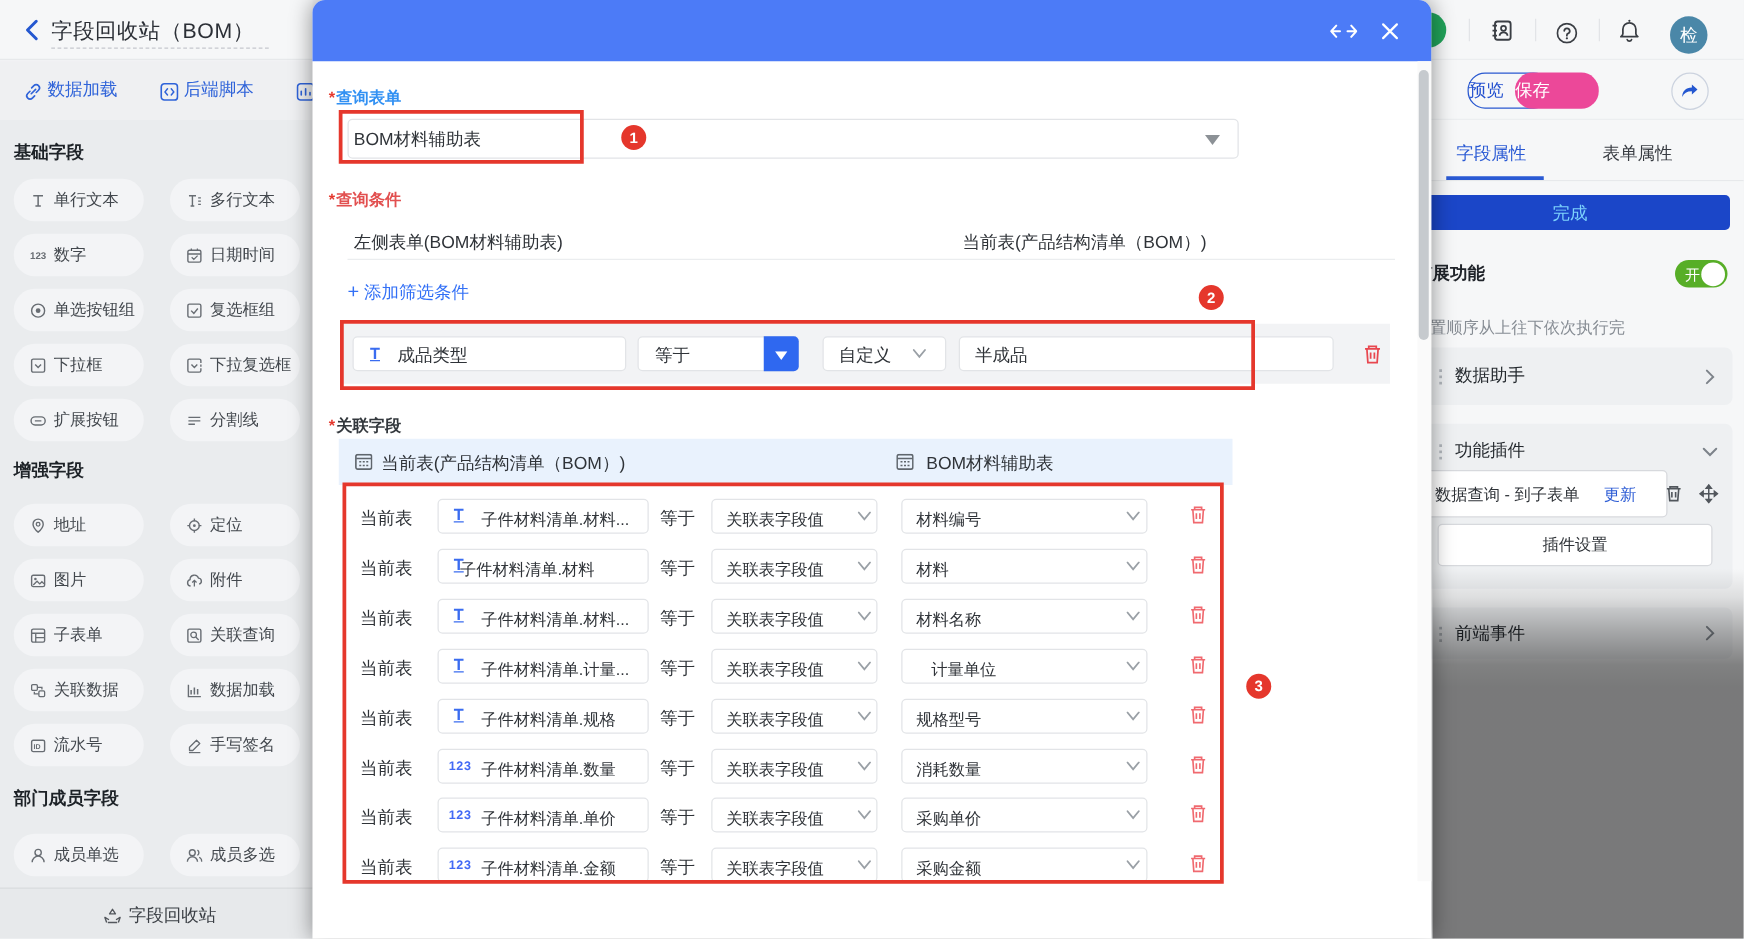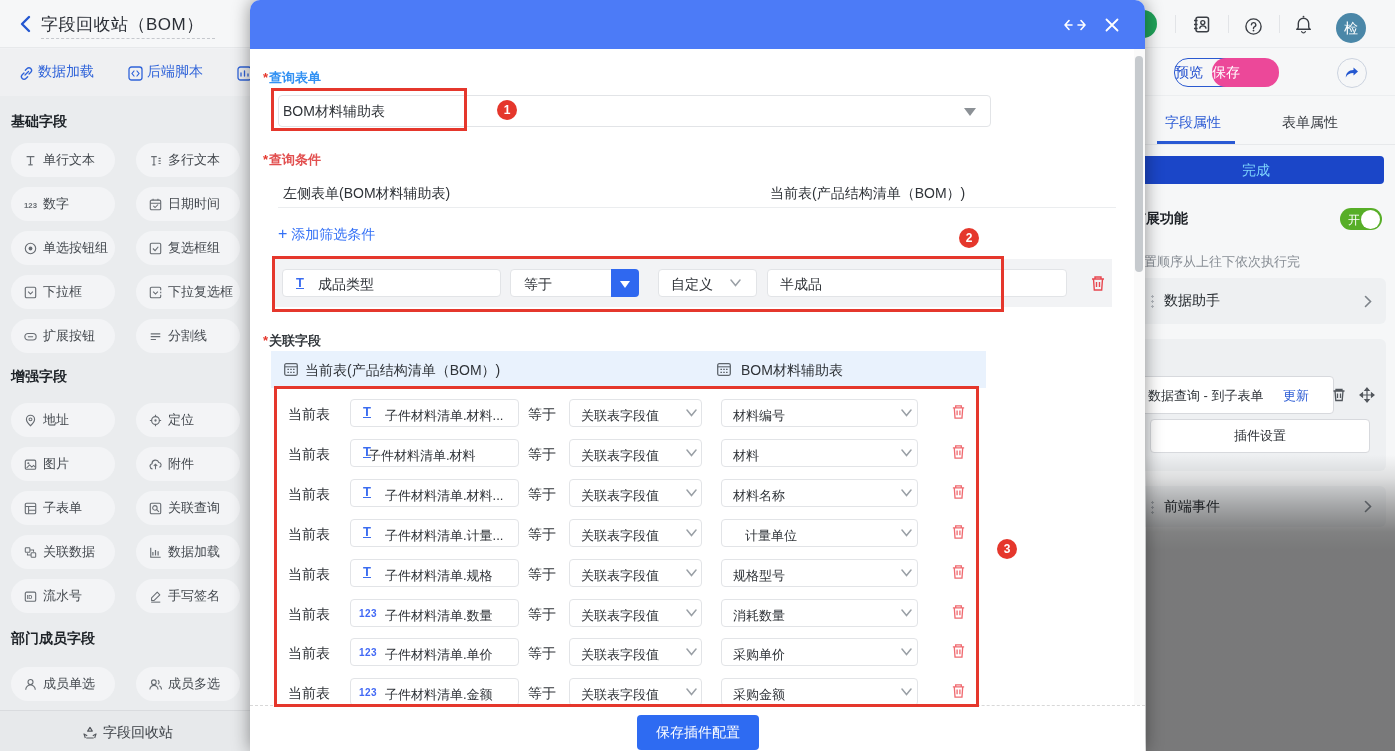--- a/index.html
+++ b/index.html
@@ -220,20 +220,27 @@
 <div class="abs" style="left:1361px;top:209.5px;width:19px;height:19px;border-radius:50%;background:#fff;"></div>
 <div class="abs" style="left:1131px;top:253px;font-size:13px;color:#878d94;">设置顺序从上往下依次执行完</div>
 <div class="abs card cardrow" style="top:278px;height:46px;">
     <div class="dots"></div>
     <div class="ctext">数据助手</div>
     <svg class="chev" viewBox="0 0 8 13">
       <path d="M1.5 1.5 L6.5 6.5 L1.5 11.5" stroke="#7d838a" stroke-width="1.6" fill="none" stroke-linecap="round"></path>
     </svg>
   </div>
 <div class="abs card" style="top:339px;height:132px;">
+  <div class="cardrow" style="height:38px;padding-top:6px;">
+      <div class="dots"></div>
+      <div class="ctext">功能插件</div>
+      <svg class="chev" style="transform:rotate(90deg);" viewBox="0 0 8 13">
+        <path d="M1.5 1.5 L6.5 6.5 L1.5 11.5" stroke="#7d838a" stroke-width="1.6" fill="none" stroke-linecap="round"></path>
+      </svg>
+    </div>
   <div class="abs" style="left:10px;top:37px;width:196px;height:38px;background:#fff;border:1px solid #d7d9dd;border-radius:4px;"></div>
   <div class="abs rowtxt" style="left:20px;top:48px;">数据查询 - 到子表单</div>
   <div class="abs" style="left:155px;top:48px;font-size:13px;color:#2a5ad4;">更新</div>
   <svg class="abs" style="left:203px;top:48px" width="16" height="16" viewBox="0 0 16 16">
       <path d="M2.5 4 H13.5 M5 4 V2.5 H11 V4 M4 4 L4.8 13.5 H11.2 L12 4 M6.5 6.5 V11 M9.5 6.5 V11" stroke="#51565c" stroke-width="1.3" fill="none"></path>
     </svg>
   <svg class="abs" style="left:231px;top:48px" width="16" height="16" viewBox="0 0 16 16">
       <path d="M8 1 L10 3.5 H6 Z M8 15 L6 12.5 H10 Z M1 8 L3.5 6 V10 Z M15 8 L12.5 10 V6 Z M8 3 V13 M3 8 H13" stroke="#51565c" stroke-width="1.2" fill="#51565c"></path>
     </svg>
   <div class="abs" style="left:22px;top:80px;width:220px;height:34px;background:#fff;border:1px solid #d7d9dd;border-radius:4px;color:#2f3338;font-size:13px;text-align:center;line-height:32px;">插件设置</div>
@@ -445,19 +452,16 @@
       <div class="abs rowtxt" style="left:483px;top:686px;">采购金额</div>
       <svg class="abs" style="left:651px;top:688px" width="11" height="8" viewBox="0 0 11 8">
         <path d="M1 1 L5.5 6.5 L10 1" stroke="#9aa0a6" stroke-width="1.5" fill="none" stroke-linecap="round"></path>
       </svg>
       <svg class="abs" style="left:701px;top:683px" width="15" height="16" viewBox="0 0 16 17">
         <path d="M2 4 H14 M5 4 V2 H11 V4 M3.5 4 L4.3 15 H11.7 L12.5 4 M6.5 7 V12 M9.5 7 V12" stroke="#f0696f" stroke-width="1.4" fill="none"></path>
       </svg>
     </div>
 <div class="abs redbox" style="left:24px;top:386px;width:705px;height:321px;"></div>
 <div class="abs redcirc" style="left:747px;top:539px;">3</div>
-<div class="abs" id="mfoot">
-      <div class="abs" id="savebtn">保存插件配置</div>
-    </div>
 <div class="abs" id="mscroll">
       <div class="abs" id="mthumb"></div>
     </div>
 </div>
 
 </body></html>

